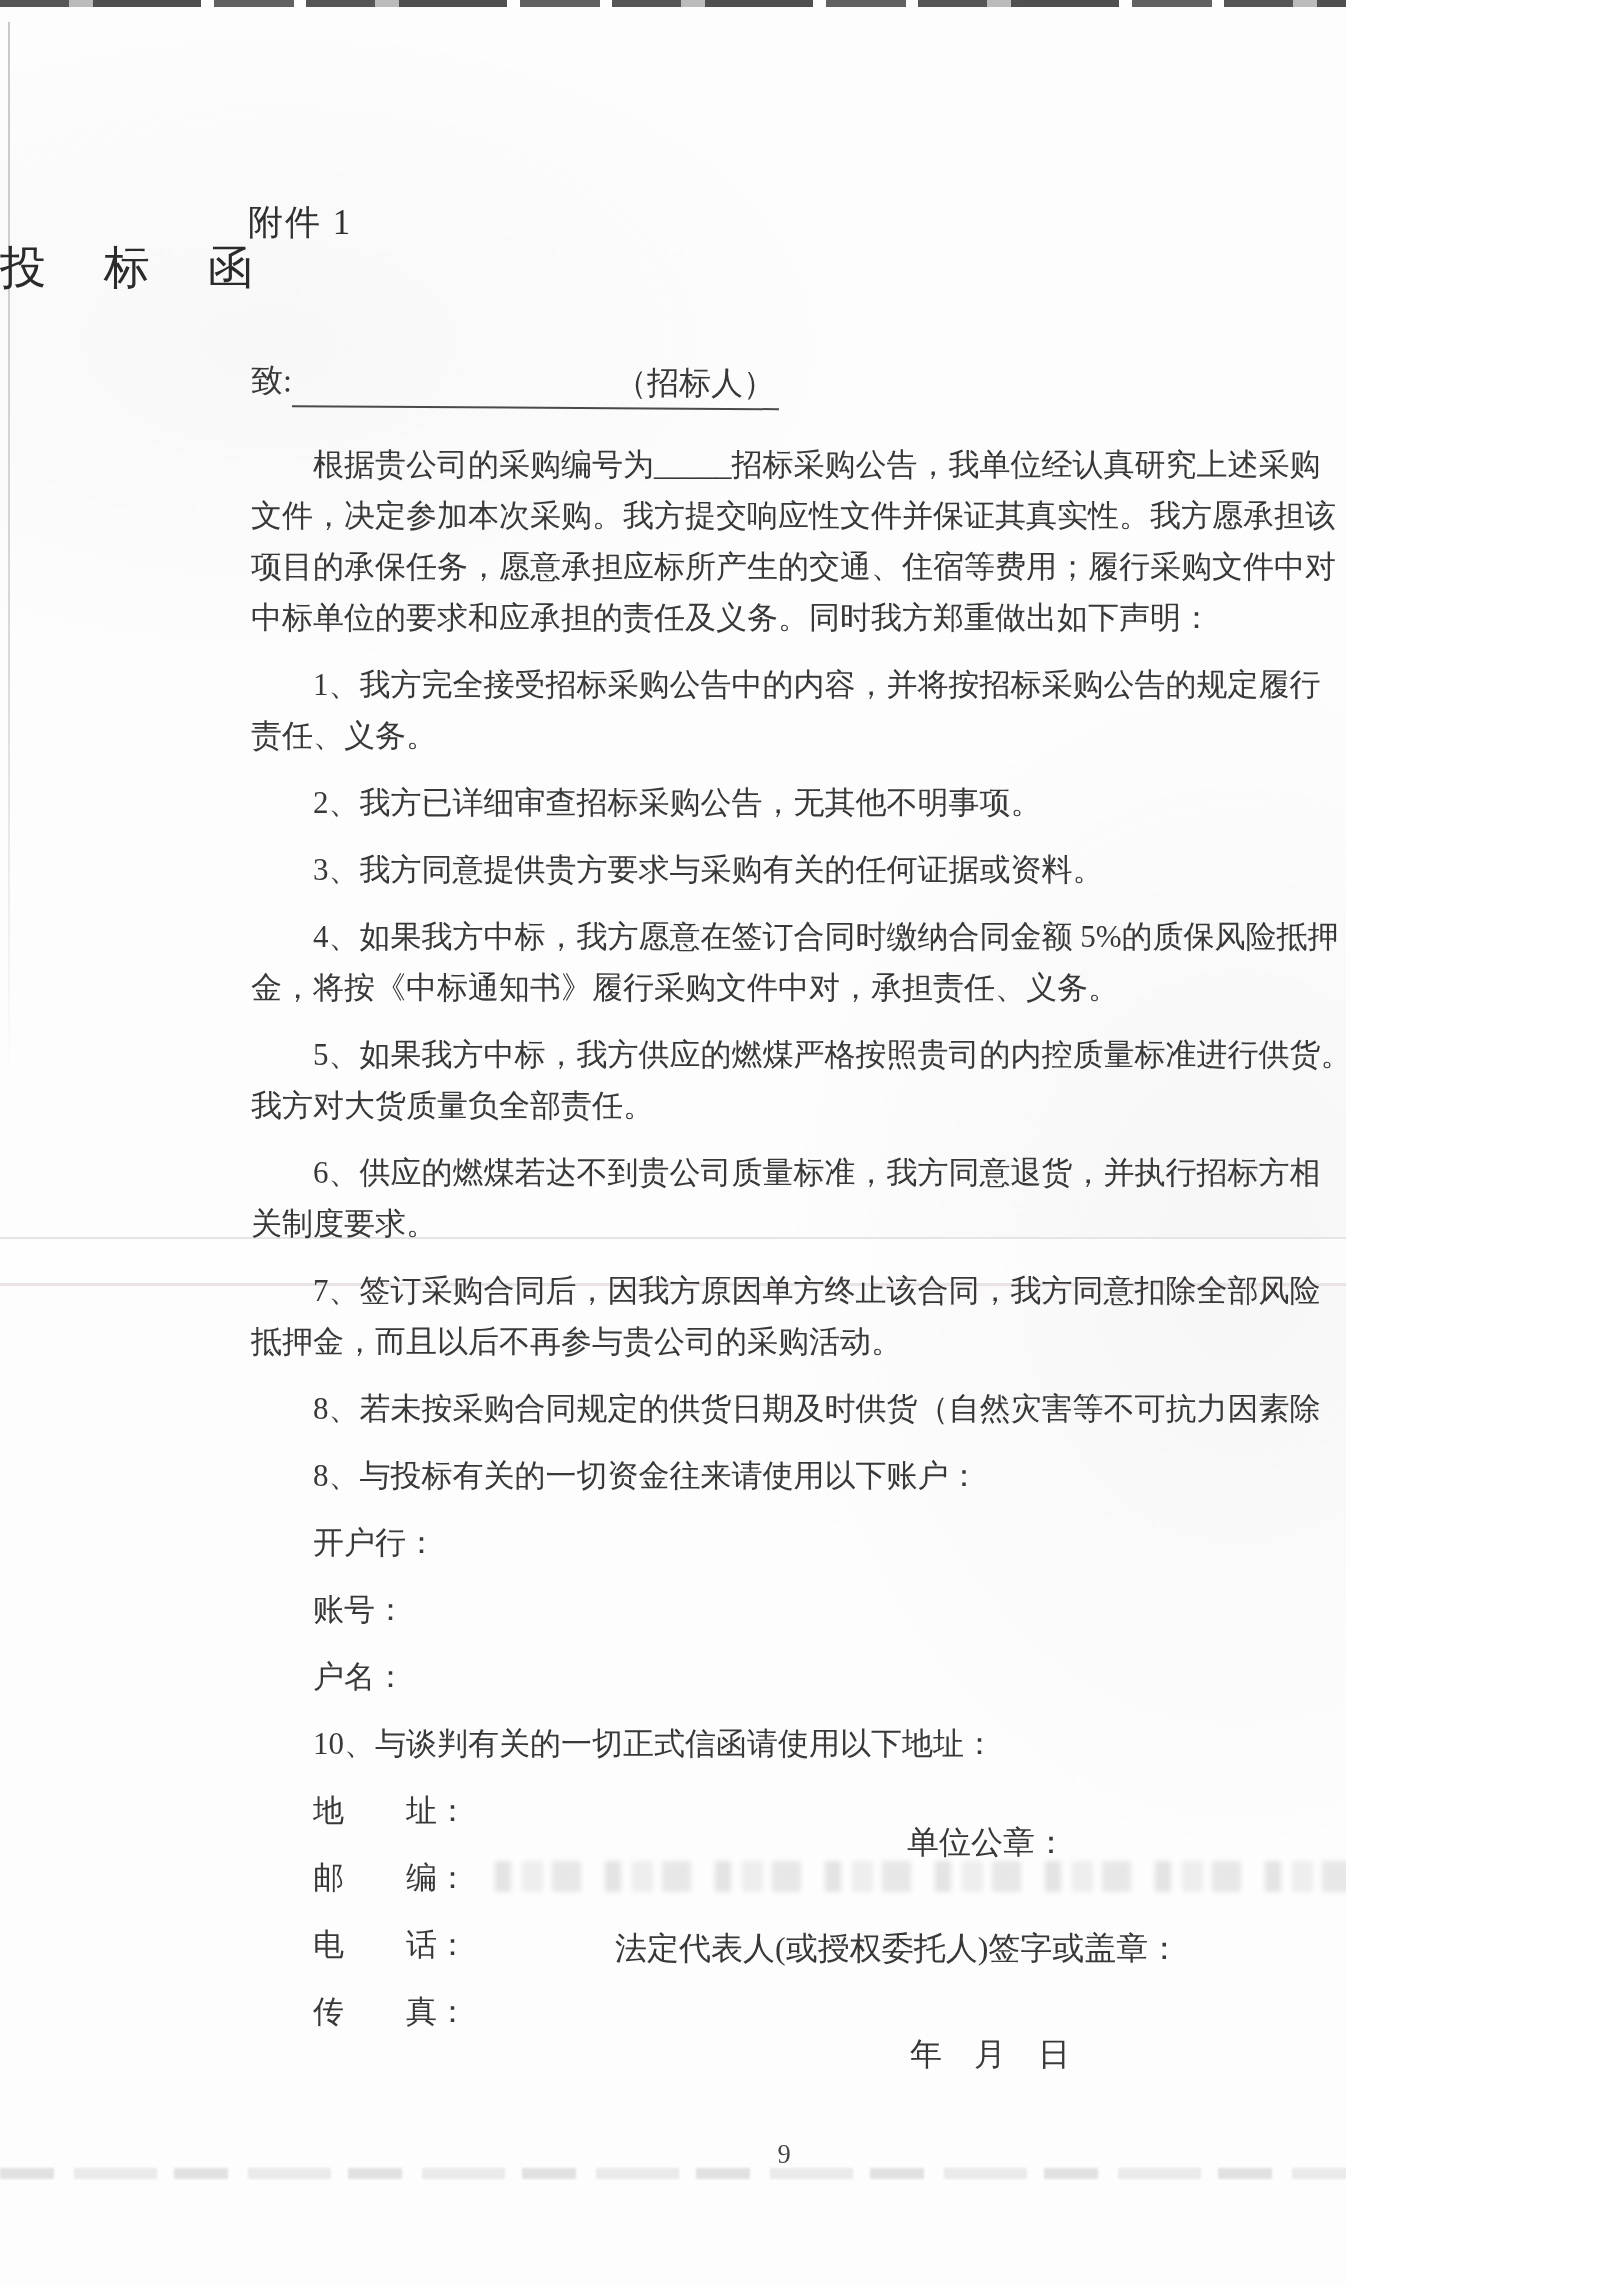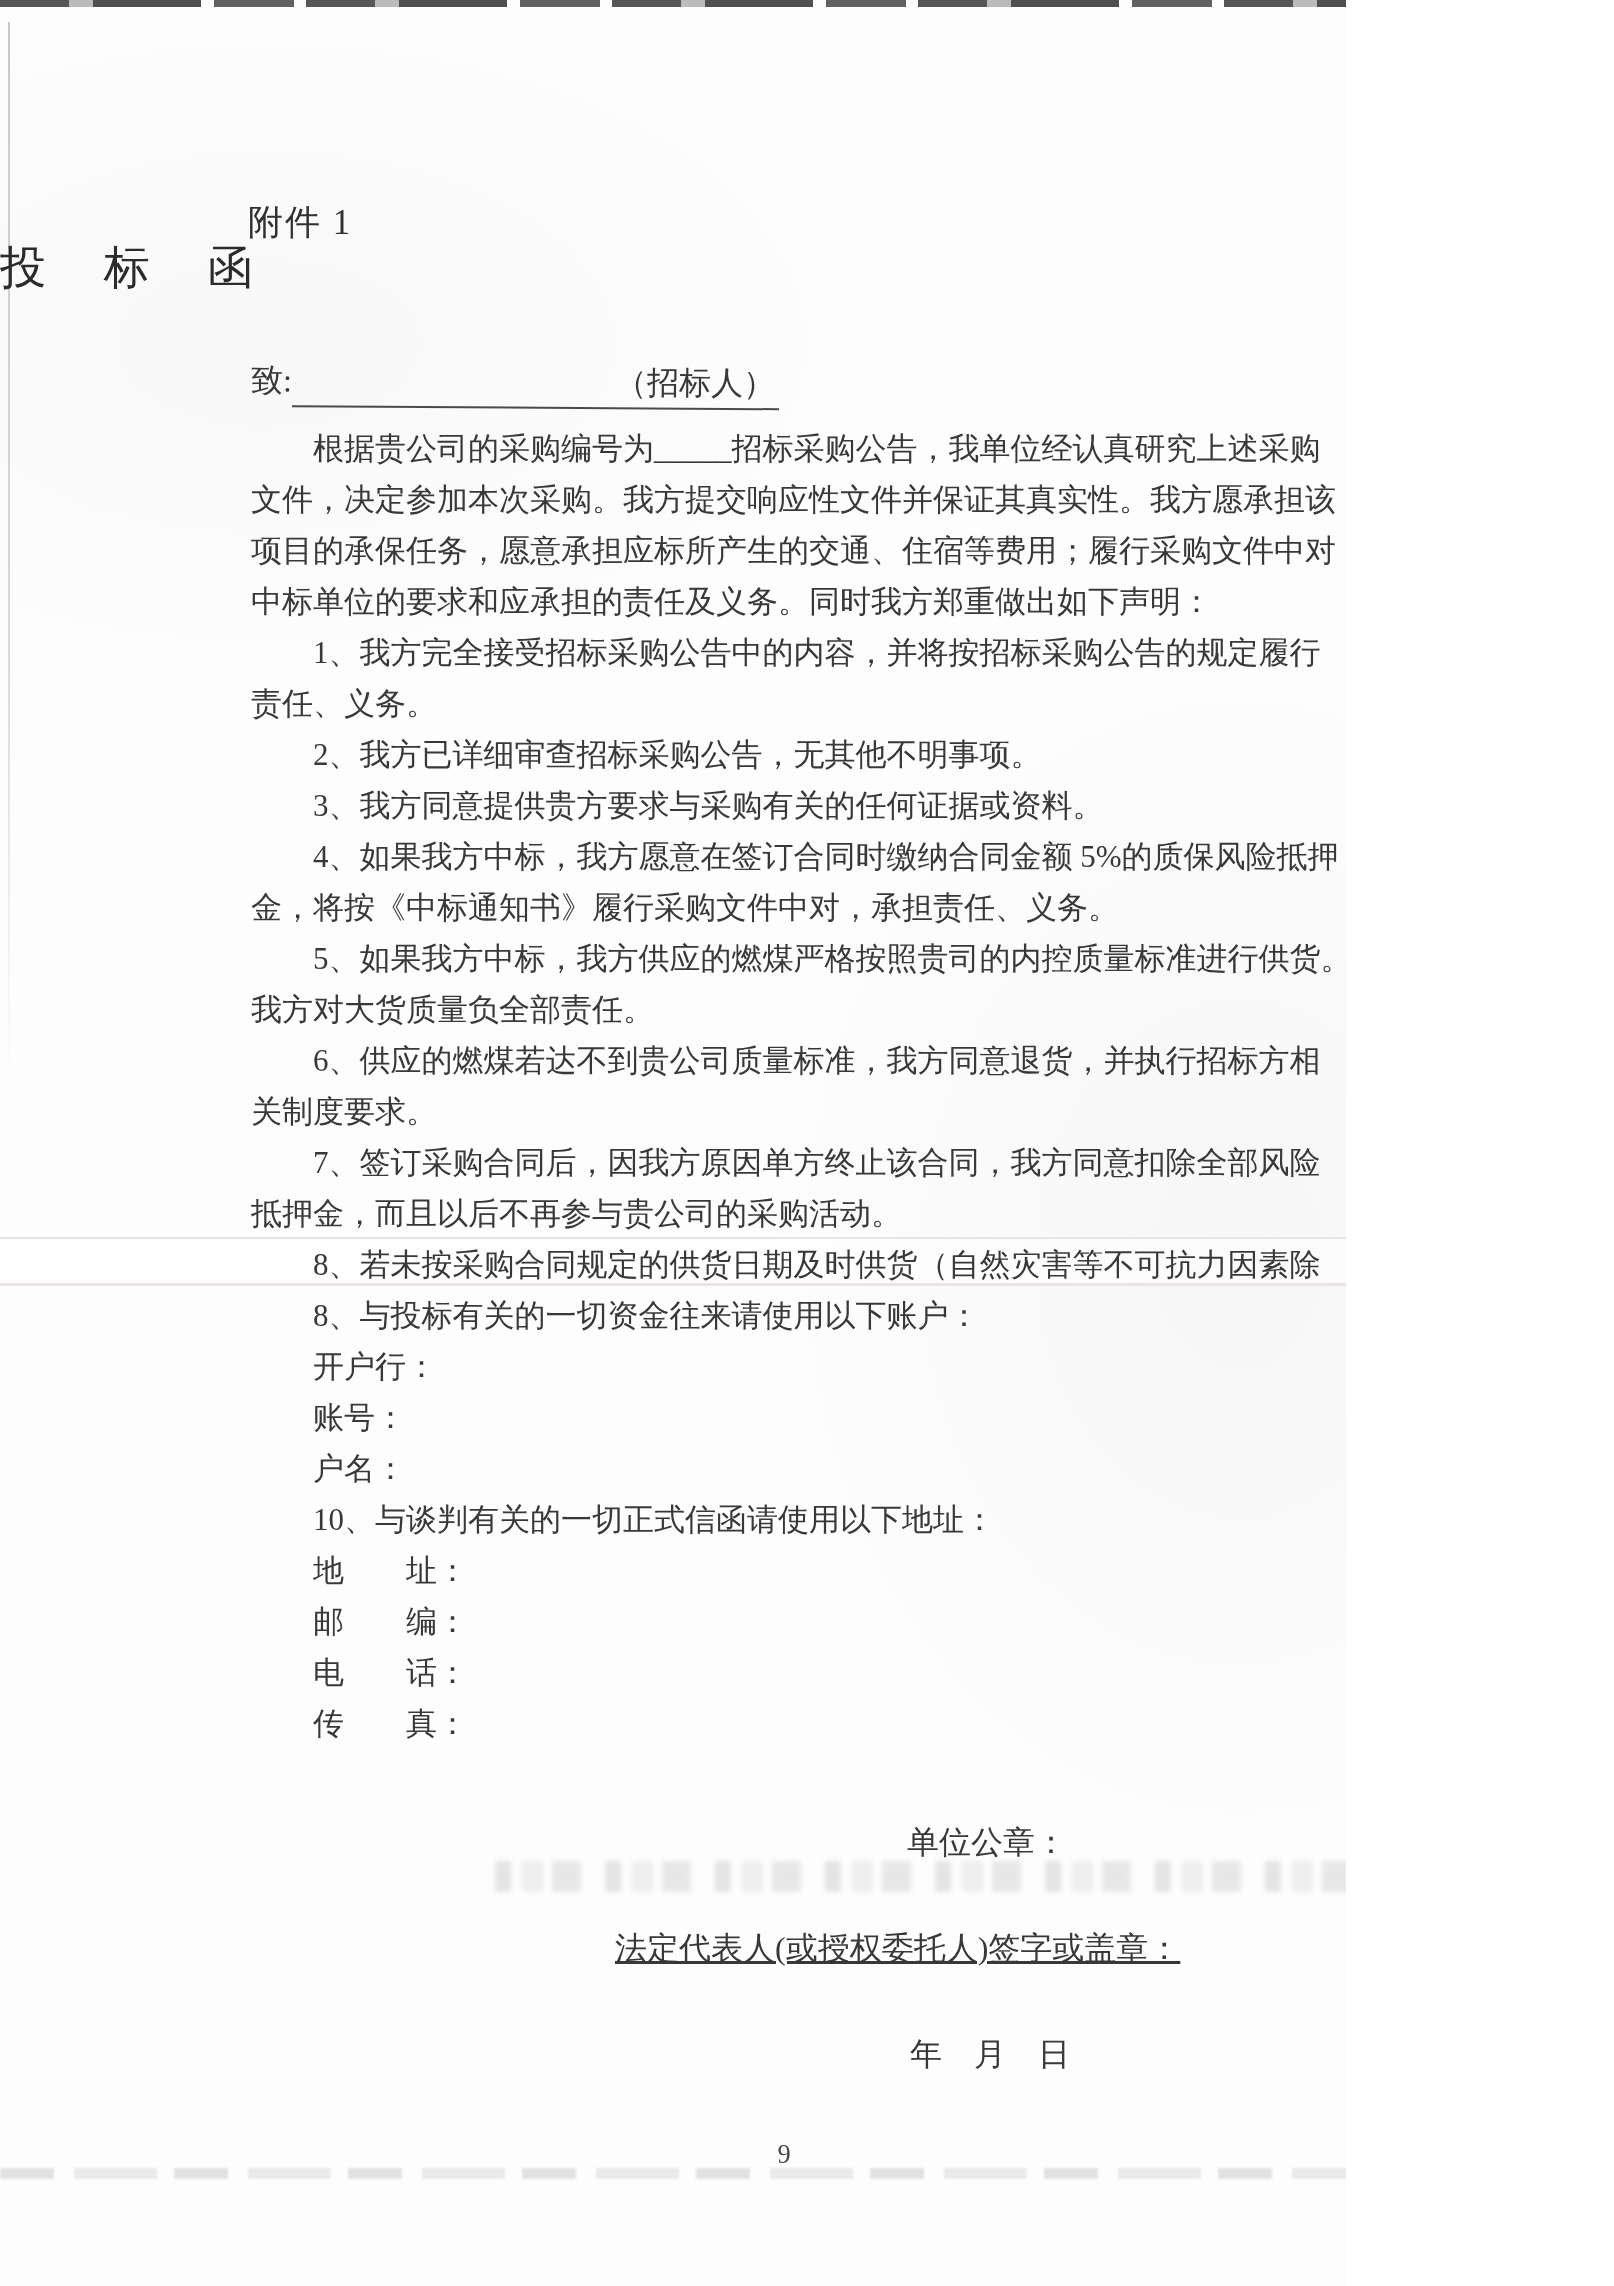--- a/index.html
+++ b/index.html
@@ -52,23 +52,23 @@
   }
   .red-seal{position:absolute;left:1568px;top:872px;width:46px;height:338px;}
   
   .attachment{position:absolute;left:248px;top:199px;font-size:35px;color:#303030;letter-spacing:2px;white-space:nowrap;}
   .doc-title{position:absolute;left:0;top:237px;width:1614px;font-size:46px;color:#2b2b2b;letter-spacing:5.9px;white-space:nowrap;}
   .salutation{position:absolute;left:251px;top:359px;font-size:32px;white-space:nowrap;transform:rotate(0.35deg);transform-origin:left bottom;}
   .salutation .blank{display:inline-block;width:321px;border-bottom:2px solid #4a4a4a;height:35px;vertical-align:bottom;}
   .salutation .underlined{display:inline-block;border-bottom:2px solid #4a4a4a;padding:0 3.9px 2px 2px;}
   .body-text{position:absolute;left:251px;top:423px;width:1127px;font-size:31px;line-height:51px;}
   .bline{white-space:nowrap;}
-  .bline.ind{text-indent:2em;}
+  .bline.ind{text-indent:2em;margin-top:16px;}
   .seal-label{position:absolute;left:907px;top:1821px;font-size:32px;white-space:nowrap;}
-  .signature-label{position:absolute;left:615px;top:1927px;font-size:32px;white-space:nowrap;text-decoration:underline;}
+  .signature-label{position:absolute;left:615px;top:1927px;font-size:32px;white-space:nowrap;}
   .date-line{position:absolute;left:910px;top:2033px;font-size:32px;white-space:nowrap;word-spacing:9.8px;}
   .page-number{position:absolute;left:0;top:2139px;width:1568px;text-align:center;font-size:26.5px;color:#454545;}
 </style>
 </head>
 <body>
 
 <div class="page">
 
   <div class="edge-top"></div>
   <div class="scan-line-left"></div>

